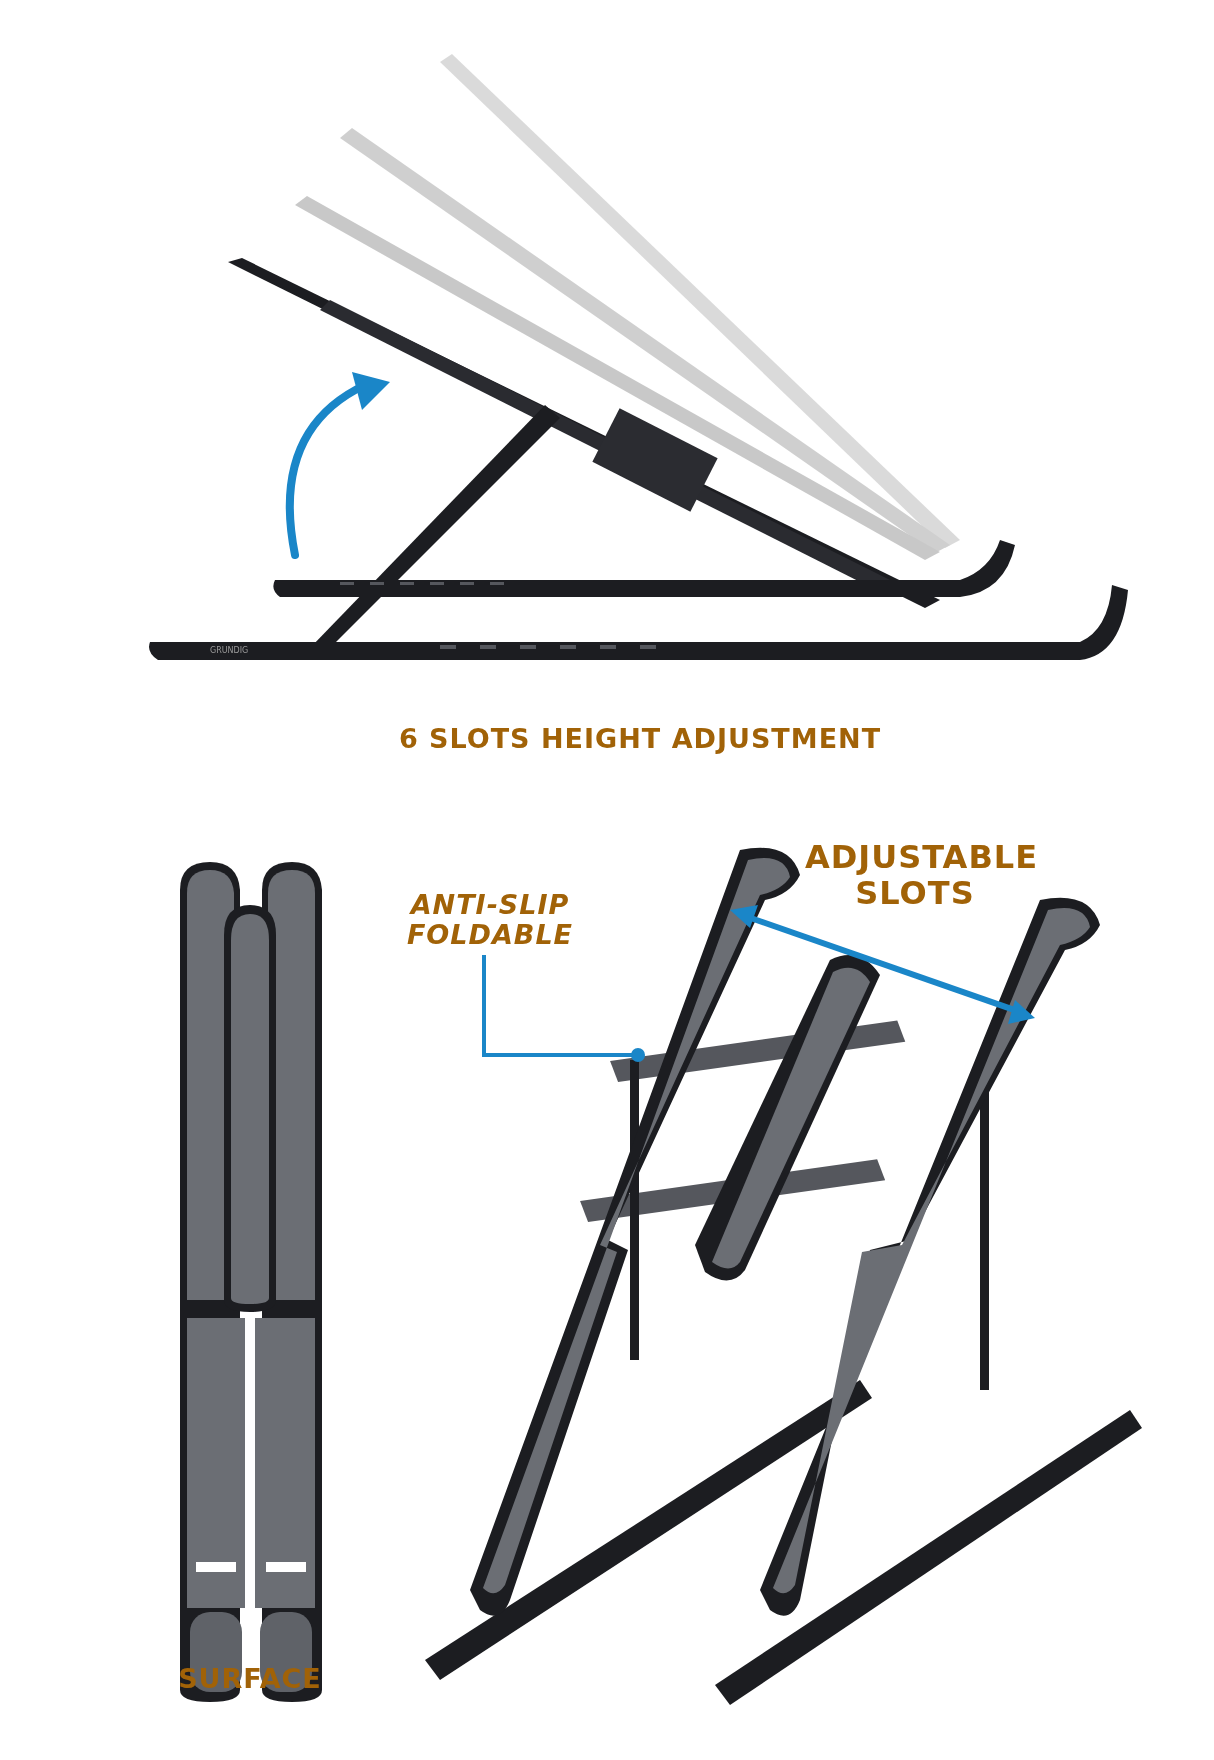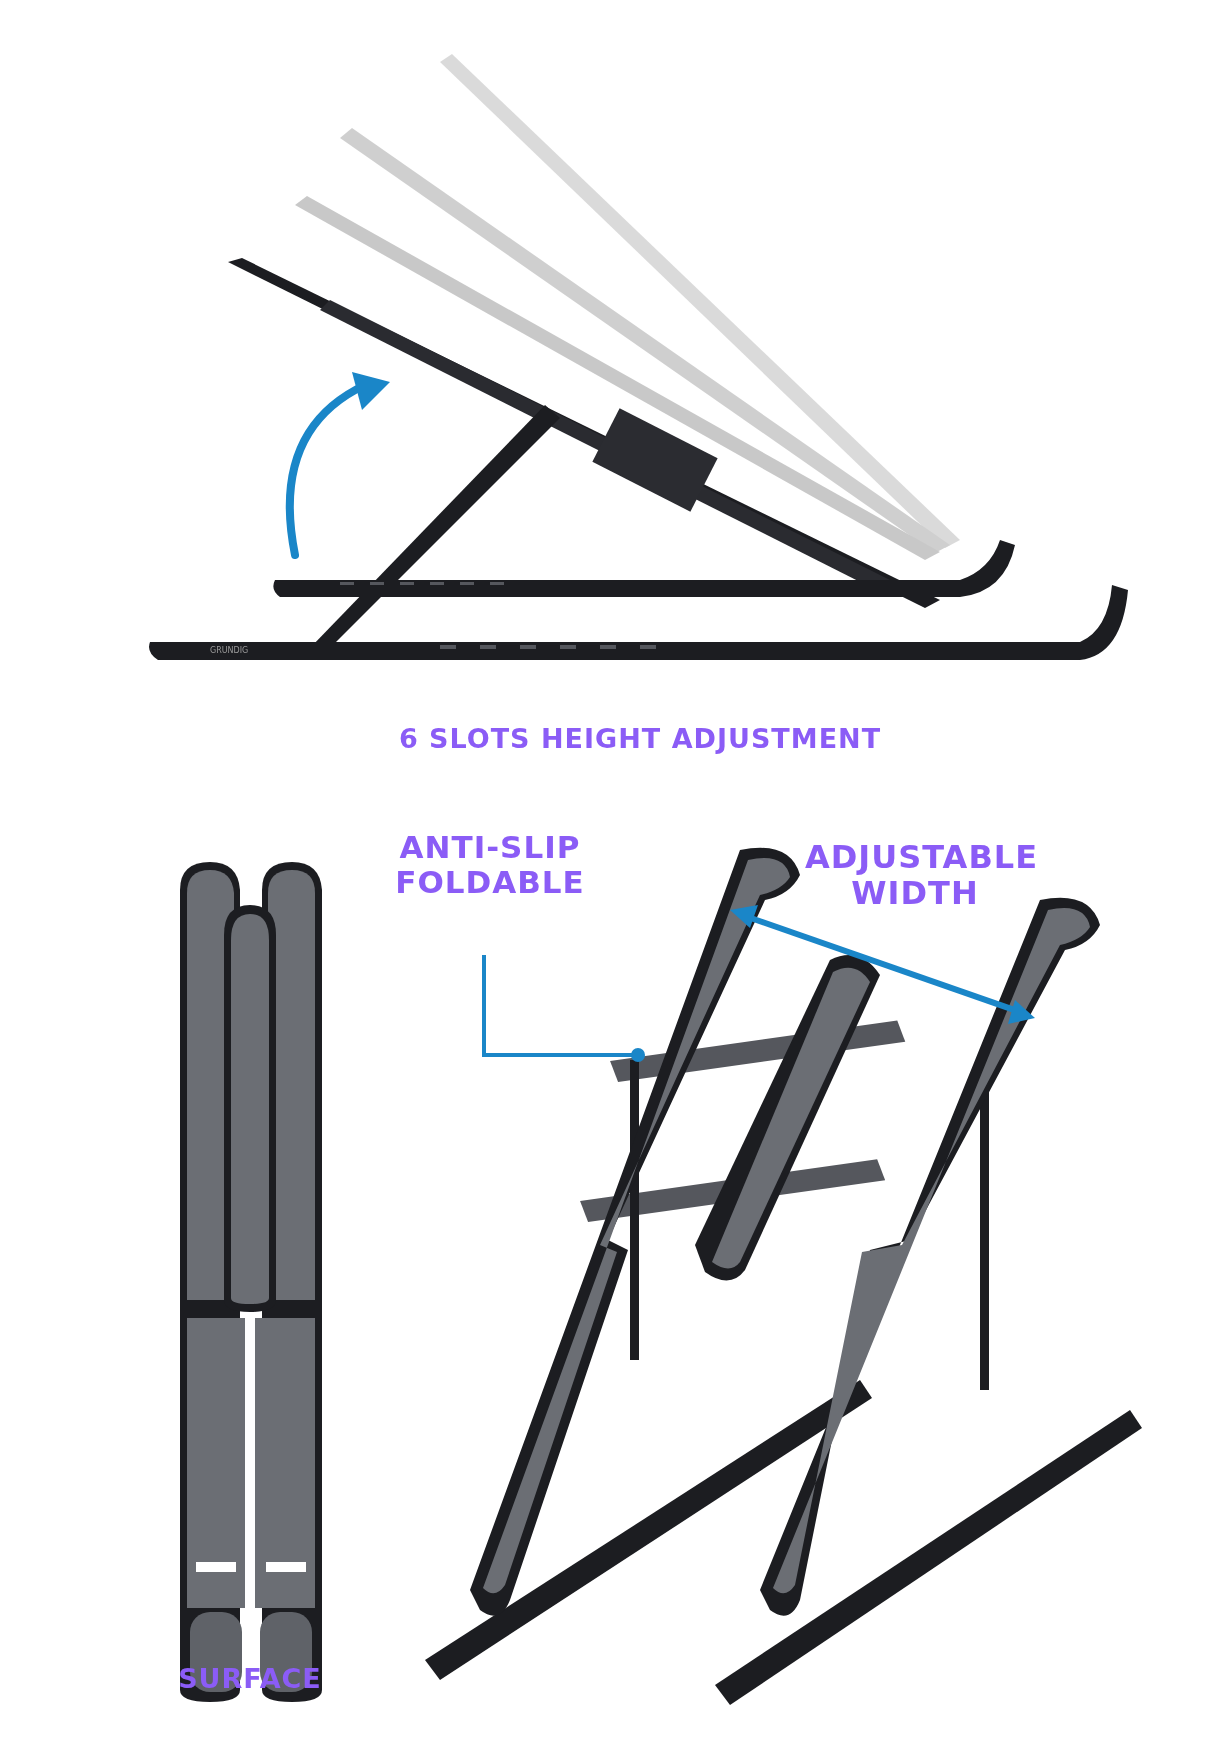--- a/index.html
+++ b/index.html
@@ -1,17 +1,17 @@
 <!DOCTYPE html>
 <html><head>
 <meta charset="utf-8">
 <style>
   html,body{margin:0;padding:0;background:#ffffff;}
   body{width:1214px;height:1760px;position:relative;overflow:hidden;font-family:"DejaVu Sans",sans-serif;}
-  .label{position:absolute;color:#8b5cf6;font-weight:bold;text-align:center;letter-spacing:1px;line-height:1.12;}
+  .label{position:absolute;color:#a16207;font-weight:bold;text-align:center;letter-spacing:1px;line-height:1.12;}
   .stage{position:absolute;left:0;top:0;width:1214px;height:1760px;}
 </style>
 </head>
 <body>
 
 <svg class="stage" viewBox="0 0 1214 1760" xmlns="http://www.w3.org/2000/svg">
 
   <g>
 
     <g opacity="0.55">
@@ -93,23 +93,23 @@
 
     <g>
       <polyline points="484,955 484,1055 636,1055" stroke="#1a86c8" stroke-width="4" fill="none"></polyline>
       <circle cx="638" cy="1055" r="7" fill="#1a86c8"></circle>
     </g>
   </g>
 </svg>
 
 <div class="label" style="left:300px;top:724px;width:680px;font-size:27px;">6 SLOTS HEIGHT ADJUSTMENT</div>
 
-<div class="label" style="left:395px;top:830px;width:190px;font-size:31px;">
+<div class="label" style="left:395px;top:890px;width:190px;font-size:27px;font-style:italic;">
   <div>ANTI-SLIP</div>
   <div>FOLDABLE</div>
 </div>
 
 <div class="label" style="left:805px;top:840px;width:220px;font-size:32px;">
   <div>ADJUSTABLE</div>
-  <div>WIDTH</div>
+  <div>SLOTS</div>
 </div>
 
 <div class="label" style="left:160px;top:1664px;width:180px;font-size:27px;">SURFACE</div>
 
 </body></html>

